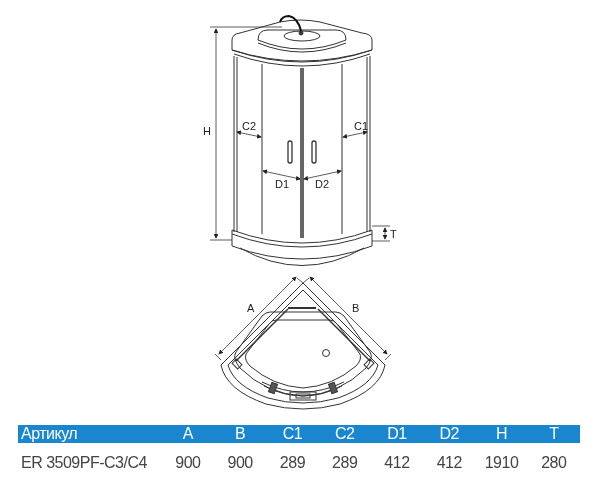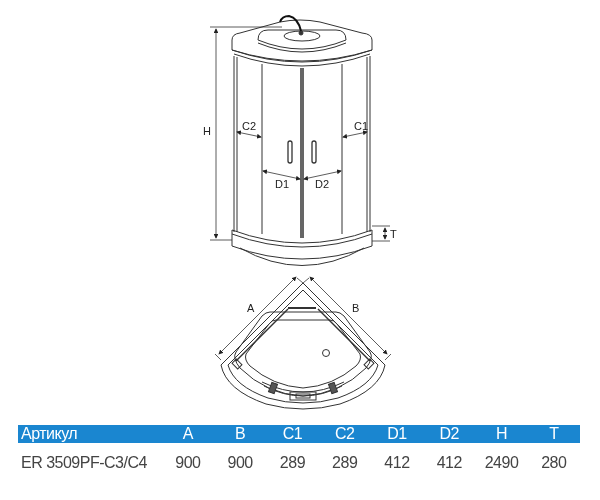--- a/index.html
+++ b/index.html
@@ -131,17 +131,17 @@
   </thead>
   <tbody>
     <tr>
       <td class="col-art">ER 3509PF-C3/C4</td>
       <td>900</td>
       <td>900</td>
       <td>289</td>
       <td>289</td>
       <td>412</td>
       <td>412</td>
-      <td>2490</td>
+      <td>1910</td>
       <td>280</td>
     </tr>
   </tbody>
 </table>
 
 </body></html>

